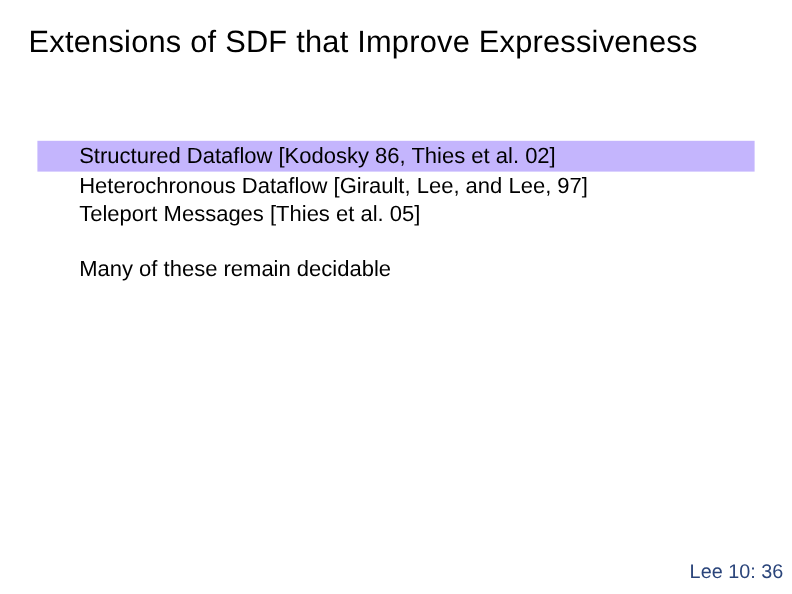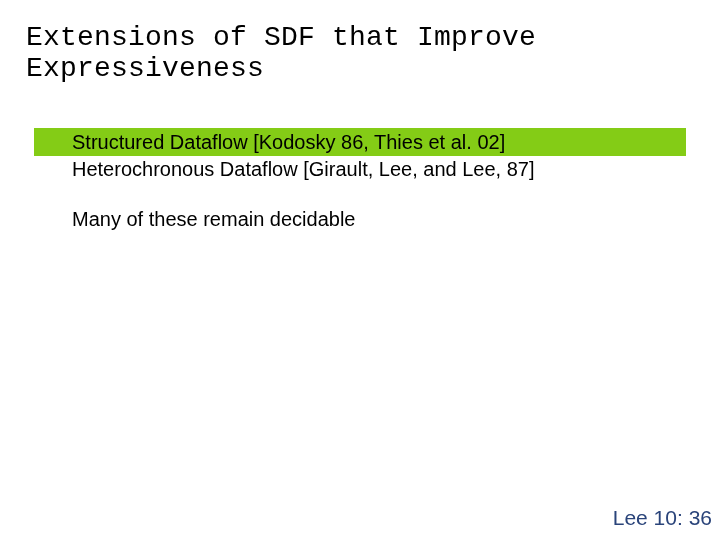--- a/index.html
+++ b/index.html
@@ -20,64 +20,64 @@
   }
   .title {
     position: absolute;
     top: 22px;
     left: 26px;
     right: 20px;
     font-size: 28px;
     font-weight: 400;
     color: #000;
     letter-spacing: 0.2px;
-    font-family: Liberation Mono, monospace;
   }
   .body-block {
     position: absolute;
     top: 128px;
     left: 34px;
     right: 34px;
   }
   .highlight-line {
-    background: #84cc16;
+    background: #c4b5fd;
     display: inline-block;
     padding: 1px 2px 1px 38px;
     margin-left: -38px;
     width: calc(100% + 38px);
     box-sizing: border-box;
   }
   .line {
     font-size: 20px;
     color: #000;
     line-height: 1.3;
     padding-left: 38px;
   }
   .spacer {
     height: 24px;
   }
   .footer {
     position: absolute;
     bottom: 10px;
     right: 8px;
-    font-size: 21px;
+    font-size: 18px;
     color: #2a447a;
   }
 </style>
 </head>
 <body>
 
 <div class="slide">
 
   <div class="title">Extensions of SDF that Improve Expressiveness</div>
 
   <div class="body-block">
     <div class="line">
       <span class="highlight-line">Structured Dataflow [Kodosky 86, Thies et al. 02]</span>
     </div>
-    <div class="line">Heterochronous Dataflow [Girault, Lee, and Lee, 87]</div>
+    <div class="line">Heterochronous Dataflow [Girault, Lee, and Lee, 97]</div>
+    <div class="line">Teleport Messages [Thies et al. 05]</div>
     <div class="spacer"></div>
     <div class="line">Many of these remain decidable</div>
   </div>
 
   <div class="footer">Lee 10: 36</div>
 
 </div>
 
 </body></html>

